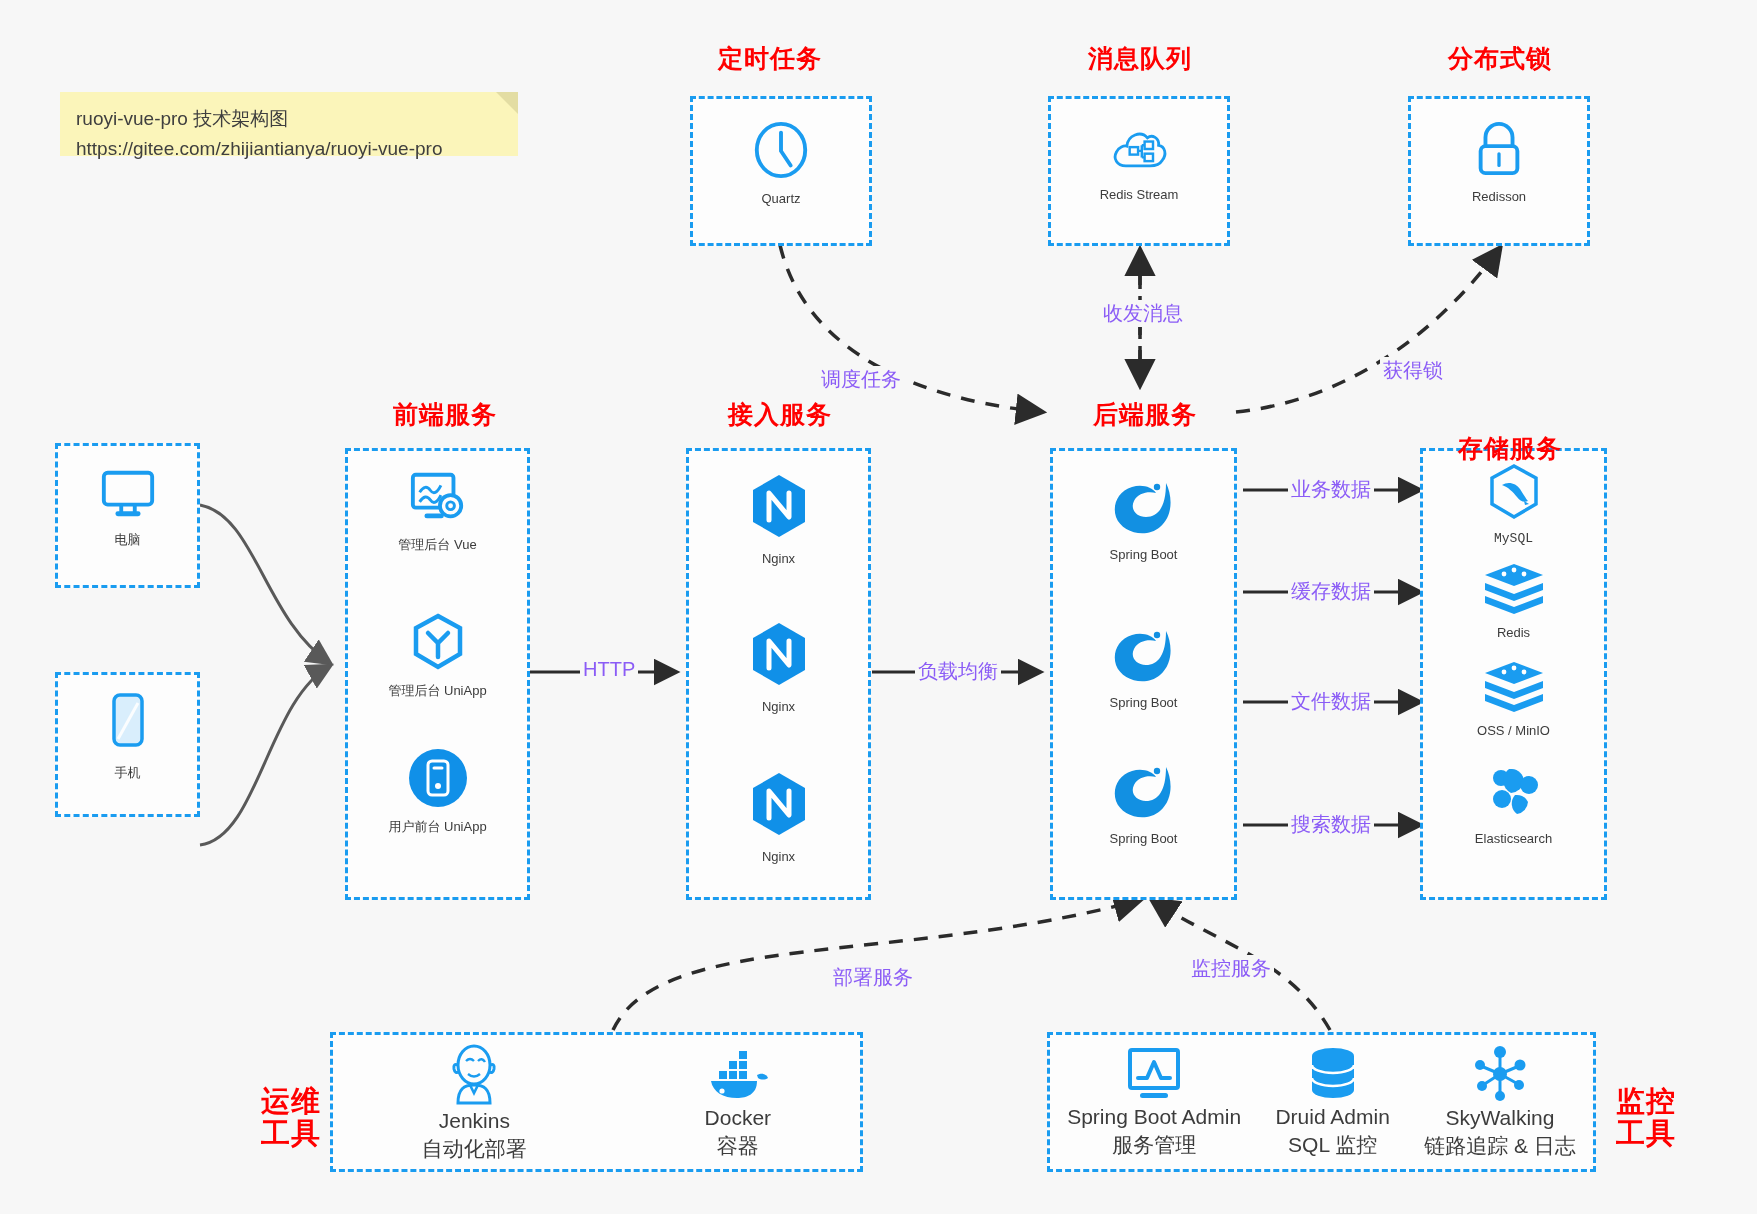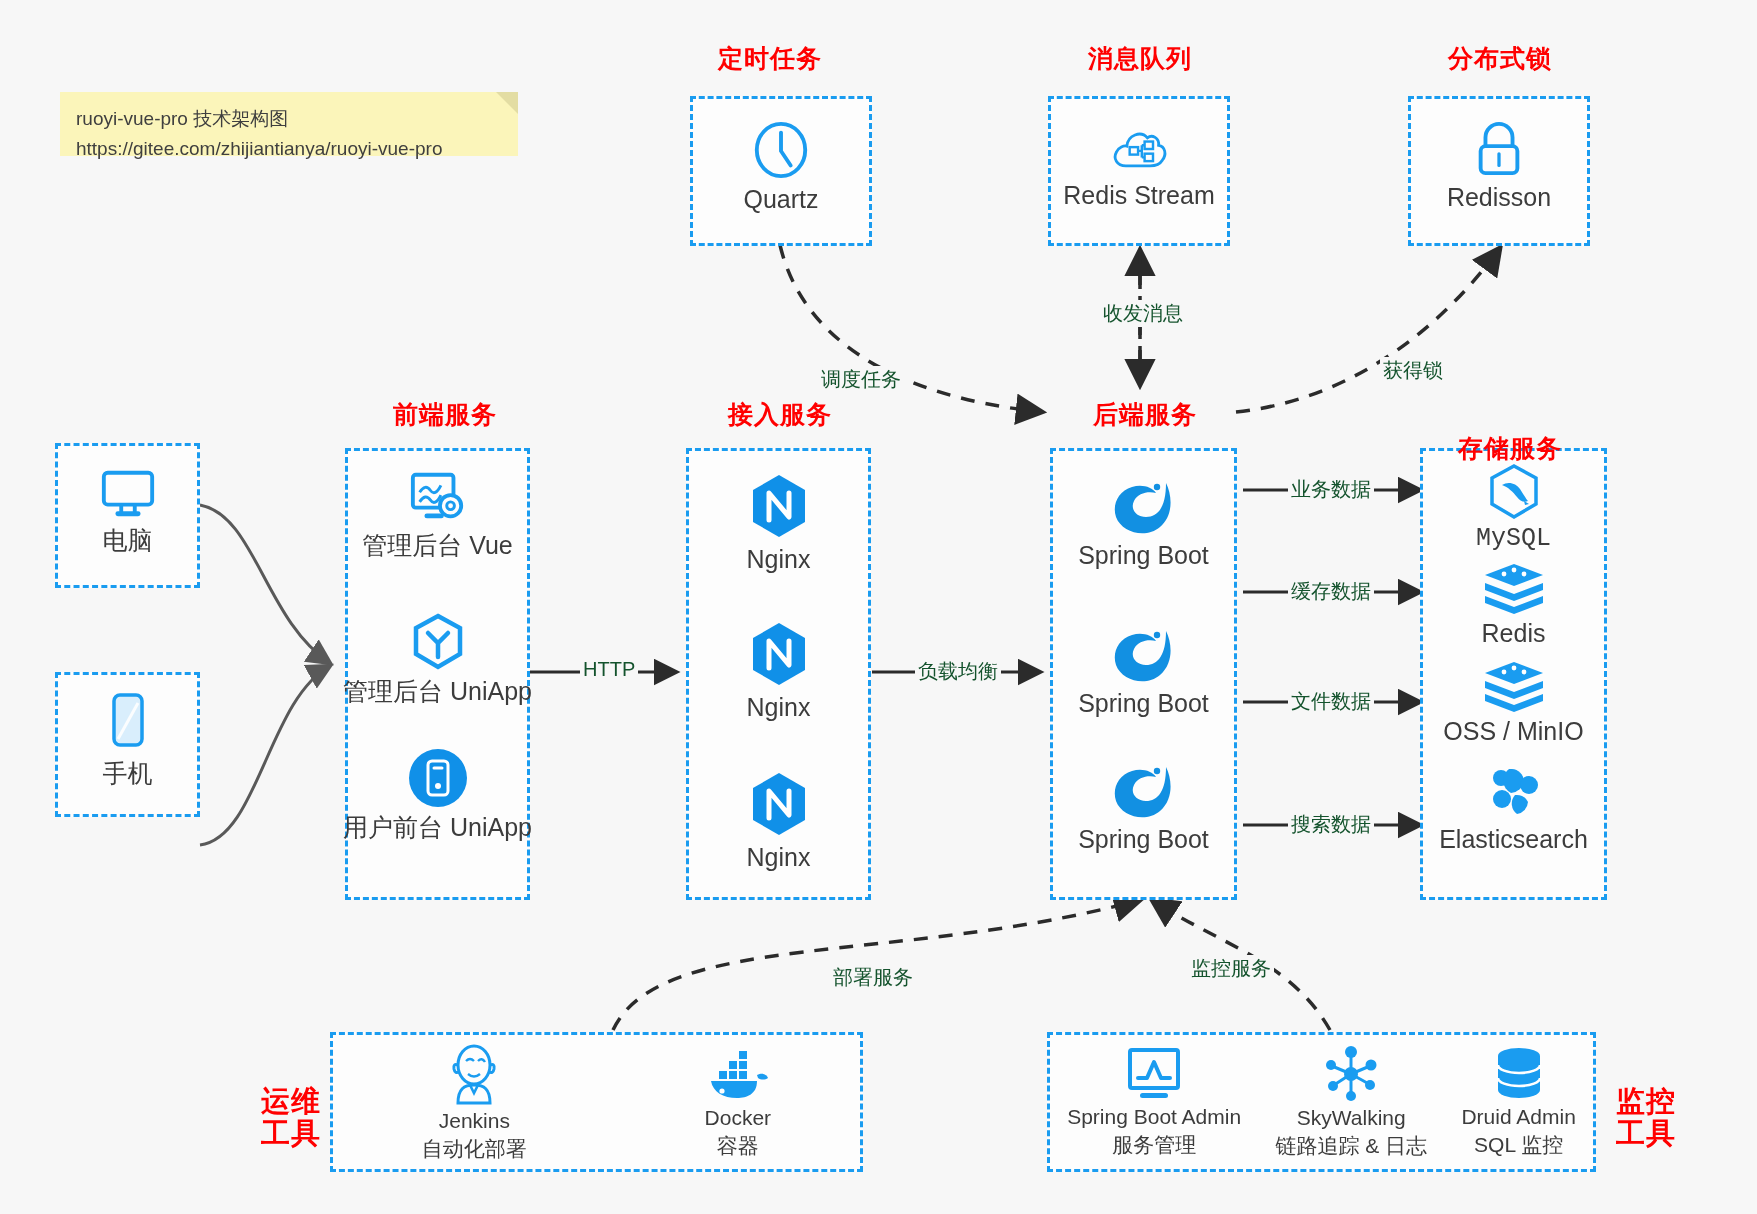--- a/index.html
+++ b/index.html
@@ -42,28 +42,28 @@
   }
   .grp-title.side{font-size:29px;line-height:32px;}
 
   
   .node{
     position:absolute;width:100%;left:0;
     display:flex;flex-direction:column;align-items:center;
   }
   .node .ico{display:block;}
   .node .cap{
-    margin-top:4px;font-size:25px;color:#3c3c3c;white-space:nowrap;
+    margin-top:4px;font-size:13px;color:#3c3c3c;white-space:nowrap;
     text-align:center;line-height:28px;
   }
 
   
   .elabel{
     position:absolute;background:#f7f7f7;
-    font-size:20px;color:#14532d;white-space:nowrap;
+    font-size:20px;color:#8b5cf6;white-space:nowrap;
     padding:0 3px;z-index:6;
   }
   .tool-row{
     position:absolute;top:0;left:0;width:100%;height:100%;
     display:flex;align-items:center;justify-content:space-around;
   }
   .tool{display:flex;flex-direction:column;align-items:center;}
   .tool .cap{font-size:21px;line-height:28px;white-space:nowrap;}
 </style>
 </head>
@@ -356,20 +356,32 @@
       <div class="tool">
         <svg width="62" height="58" viewBox="0 0 62 58">
           <rect x="7" y="5" width="48" height="38" rx="2" fill="none" stroke="#1a9cf0" stroke-width="4"></rect>
           <path d="M15 33 L24 33 L31 17 L38 33 L47 33" fill="none" stroke="#1a9cf0" stroke-width="4" stroke-linejoin="round" stroke-linecap="round"></path>
           <rect x="17" y="48" width="28" height="5" rx="2.5" fill="#1a9cf0"></rect>
         </svg>
         <div class="cap">Spring Boot Admin</div>
         <div class="cap">服务管理</div>
       </div>
       <div class="tool">
+        <svg width="58" height="58" viewBox="0 0 58 58">
+          <ellipse cx="29" cy="11" rx="21" ry="8" fill="#1a9cf0"></ellipse>
+          <path d="M8 11 L8 21 a21 8 0 0 0 42 0 L50 11" fill="#1a9cf0"></path>
+          <path d="M8 24 L8 33 a21 8 0 0 0 42 0 L50 24" fill="#1a9cf0"></path>
+          <path d="M8 36 L8 45 a21 8 0 0 0 42 0 L50 36" fill="#1a9cf0"></path>
+          <path d="M8 20 a21 8 0 0 0 42 0" fill="none" stroke="#ffffff" stroke-width="2.6"></path>
+          <path d="M8 33 a21 8 0 0 0 42 0" fill="none" stroke="#ffffff" stroke-width="2.6"></path>
+        </svg>
+        <div class="cap">Druid Admin</div>
+        <div class="cap">SQL 监控</div>
+      </div>
+      <div class="tool">
         <svg width="60" height="60" viewBox="0 0 60 60">
           <g stroke="#1a9cf0" stroke-width="3">
             <line x1="30" y1="30" x2="30" y2="9"></line>
               <line x1="30" y1="30" x2="30" y2="51"></line>
             <line x1="30" y1="30" x2="11" y2="22"></line>
               <line x1="30" y1="30" x2="49" y2="22"></line>
             <line x1="30" y1="30" x2="13" y2="41"></line>
               <line x1="30" y1="30" x2="48" y2="40"></line>
           </g>
           <g fill="#1a9cf0">
@@ -378,28 +390,16 @@
               <circle cx="30" cy="52" r="5"></circle>
             <circle cx="10" cy="21" r="5"></circle>
               <circle cx="50" cy="21" r="5.5"></circle>
             <circle cx="12" cy="42" r="5"></circle>
               <circle cx="49" cy="41" r="5"></circle>
           </g>
         </svg>
         <div class="cap">SkyWalking</div>
         <div class="cap">链路追踪 &amp; 日志</div>
       </div>
-      <div class="tool">
-        <svg width="58" height="58" viewBox="0 0 58 58">
-          <ellipse cx="29" cy="11" rx="21" ry="8" fill="#1a9cf0"></ellipse>
-          <path d="M8 11 L8 21 a21 8 0 0 0 42 0 L50 11" fill="#1a9cf0"></path>
-          <path d="M8 24 L8 33 a21 8 0 0 0 42 0 L50 24" fill="#1a9cf0"></path>
-          <path d="M8 36 L8 45 a21 8 0 0 0 42 0 L50 36" fill="#1a9cf0"></path>
-          <path d="M8 20 a21 8 0 0 0 42 0" fill="none" stroke="#ffffff" stroke-width="2.6"></path>
-          <path d="M8 33 a21 8 0 0 0 42 0" fill="none" stroke="#ffffff" stroke-width="2.6"></path>
-        </svg>
-        <div class="cap">Druid Admin</div>
-        <div class="cap">SQL 监控</div>
-      </div>
     </div>
   </div>
 
 </div>
 
 </body></html>

